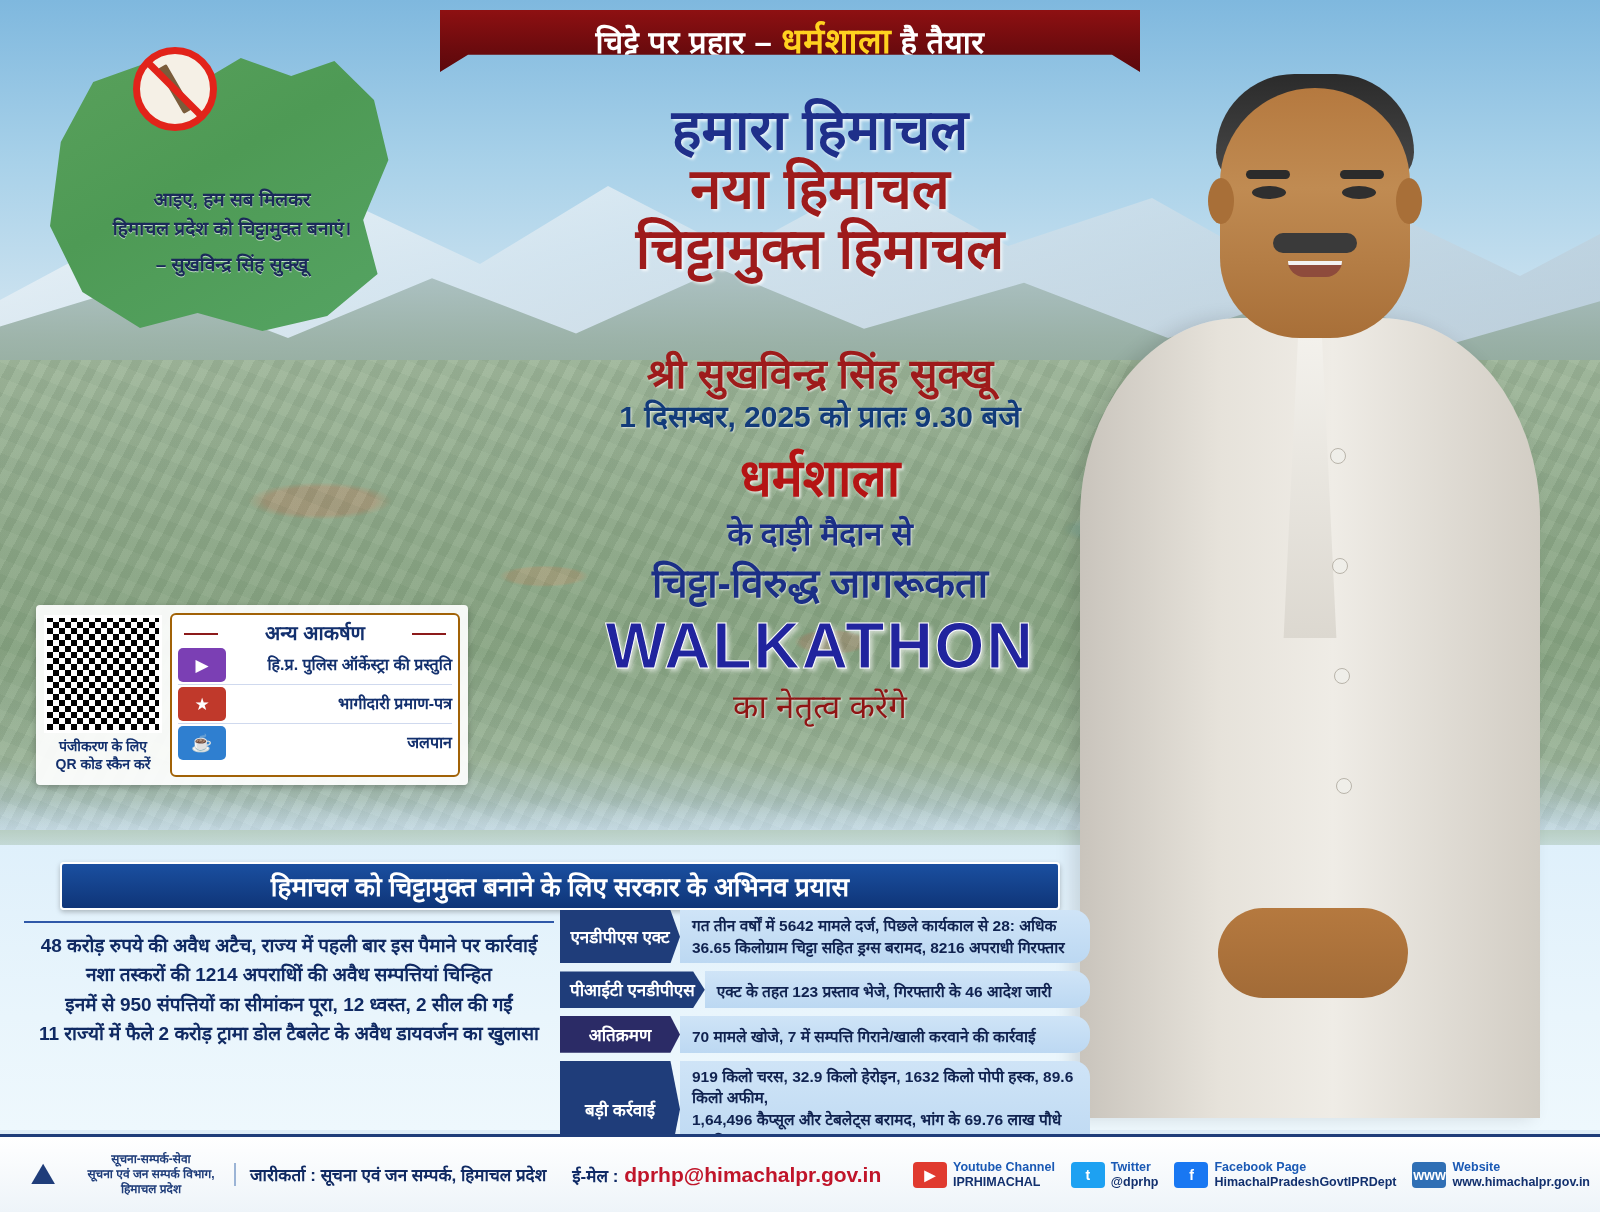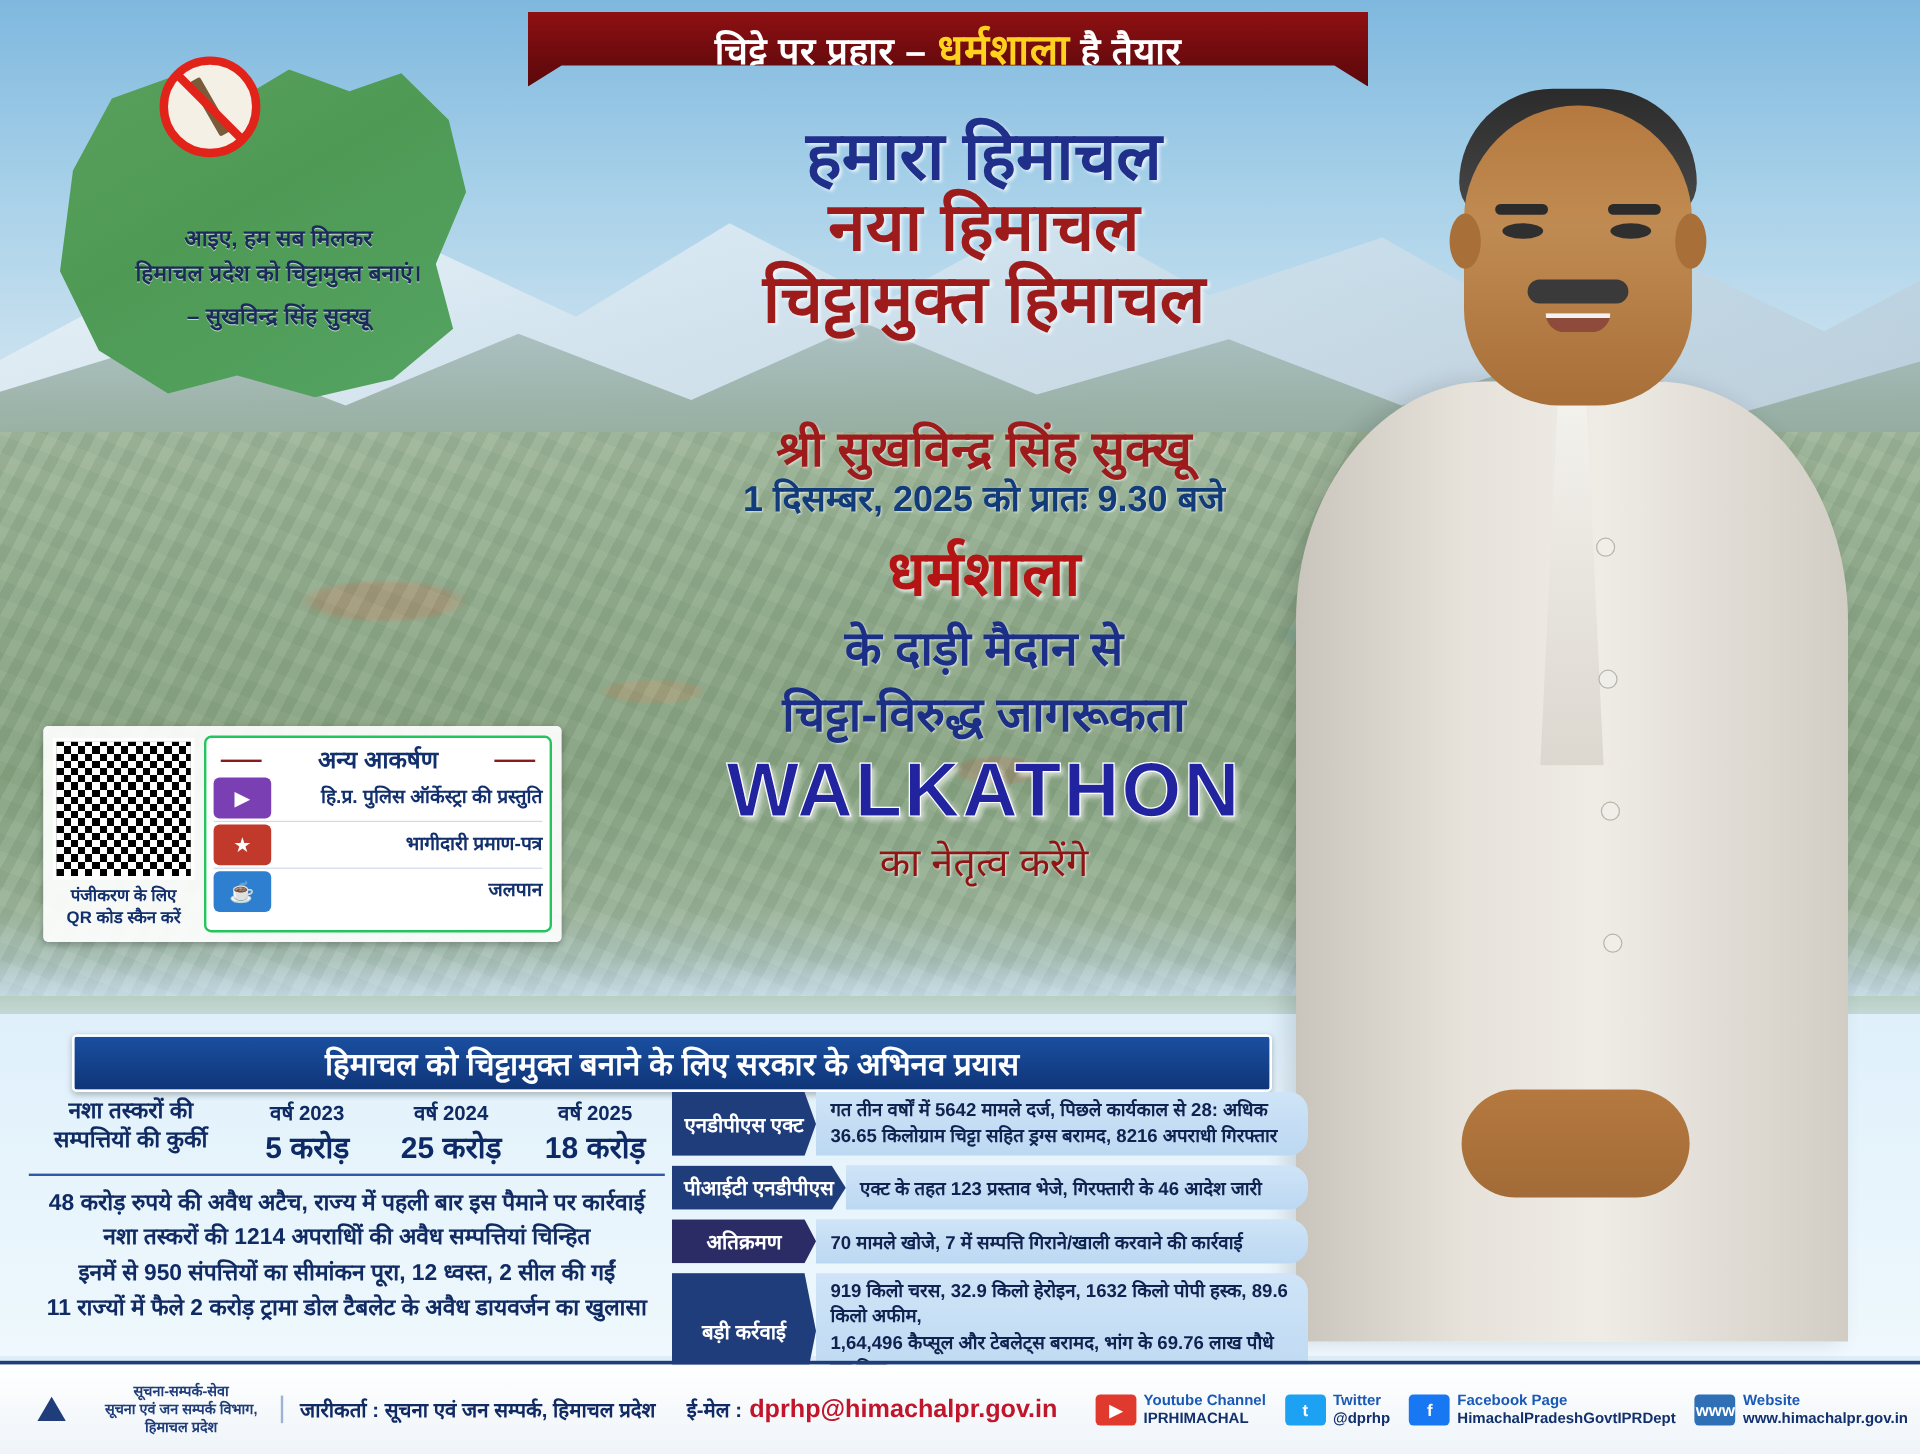--- a/index.html
+++ b/index.html
@@ -107,21 +107,21 @@
   
   .headline { position: absolute; left: 470px; top: 100px; width: 700px; text-align: center; }
   .h1 { font-size: 56px; font-weight: bold; color: #1f2f8a; line-height: 1.06; text-shadow: 2px 2px 3px rgba(255,255,255,.75); }
   .h1.red { color: #9e1b1b; }
 
   .subblock { position: absolute; left: 440px; top: 350px; width: 760px; text-align: center; }
   .s1 { font-size: 41px; font-weight: bold; color: #9e1b1b; line-height: 1.18; text-shadow: 1px 1px 2px rgba(255,255,255,.7); }
   .s2 { font-size: 31px; font-weight: bold; color: #123b7a; line-height: 1.25; text-shadow: 1px 1px 2px rgba(255,255,255,.7); }
   .s3 { font-size: 30px; font-weight: bold; color: #123b7a; line-height: 1.25; text-shadow: 1px 1px 2px rgba(255,255,255,.7); }
   .big-place { font-size: 52px; font-weight: bold; color: #b51414; margin-top: 4px; text-shadow: 2px 2px 3px rgba(255,255,255,.7); }
-  .mid-line { font-size: 40px; font-weight: bold; color: #1b2f86; text-shadow: 1px 1px 2px rgba(255,255,255,.7); text-align: center; }
+  .mid-line { font-size: 32px; font-weight: bold; color: #1b2f86; text-shadow: 1px 1px 2px rgba(255,255,255,.7); text-align: center; }
   .aware-line { font-size: 40px; font-weight: bold; color: #1b2f86; text-shadow: 1px 1px 2px rgba(255,255,255,.7); }
   .walkathon {
     font-size: 64px; font-weight: bold; color: #21249e; letter-spacing: 2px;
     -webkit-text-stroke: 1px #ffffff; text-shadow: 3px 3px 4px rgba(255,255,255,.6);
   }
   .lead-line { font-size: 33px; font-weight: normal; color: #8f1414; text-shadow: 1px 1px 2px rgba(255,255,255,.7); }
 
   
   .qrbox {
     position: absolute; left: 36px; top: 605px; width: 432px; height: 180px;
@@ -131,21 +131,21 @@
   }
   .qr {
     width: 118px; height: 118px; margin-top: 2px;
     background:
       repeating-linear-gradient(90deg, #000 0 6px, #fff 6px 12px),
       repeating-linear-gradient(0deg, #000 0 6px, #fff 6px 12px);
     background-blend-mode: difference;
     border: 3px solid #fff;
   }
   .qr-cap { font-size: 14px; color: #13306e; text-align: center; line-height: 1.3; font-weight: bold; margin-top: 4px; }
-  .attr { flex: 1; border: 2px solid #22c55e; border-radius: 6px; padding: 4px 6px; background: #fff; }
+  .attr { flex: 1; border: 2px solid #a16207; border-radius: 6px; padding: 4px 6px; background: #fff; }
   .attr-title { text-align: center; font-size: 20px; font-weight: bold; color: #13306e; position: relative; }
   .attr-title:before, .attr-title:after {
     content: ""; position: absolute; top: 50%; width: 34px; height: 2px; background: #8c1a1a;
   }
   .attr-title:before { left: 6px; }
   .attr-title:after { right: 6px; }
   .attr-row { display: flex; align-items: center; gap: 6px; border-bottom: 1px solid #cfd9ee; padding: 2px 0; }
   .attr-row:last-child { border-bottom: none; }
   .attr-ico { width: 48px; height: 34px; border-radius: 5px; display: flex; align-items: center; justify-content: center; font-size: 17px; color: #fff; }
   .ico-live { background: #7b3fb4; }
@@ -341,36 +341,20 @@
     <div class="cm-btn" style="left:294px;top:650px"></div>
     <div class="cm-btn" style="left:296px;top:760px"></div>
     <div class="cm-hands"></div>
   </div>
 
   <div class="stats-title">
     <span>हिमाचल को चिट्टामुक्त बनाने के लिए सरकार के अभिनव प्रयास</span>
   </div>
 
   <div class="left-stats">
-    <div class="kurki-row">
-      <div class="kurki-label" style="white-space:pre-line">नशा तस्करों की
-सम्पत्तियों की कुर्की</div>
-      <div class="yearcol">
-        <div class="yr">वर्ष 2023</div>
-        <div class="amt">5 करोड़</div>
-      </div>
-      <div class="yearcol">
-        <div class="yr">वर्ष 2024</div>
-        <div class="amt">25 करोड़</div>
-      </div>
-      <div class="yearcol">
-        <div class="yr">वर्ष 2025</div>
-        <div class="amt">18 करोड़</div>
-      </div>
-    </div>
     <div class="kurki-sep"></div>
     <div class="lline">48 करोड़ रुपये की अवैध अटैच, राज्य में पहली बार इस पैमाने पर कार्रवाई</div>
     <div class="lline">नशा तस्करों की 1214 अपराधिों की अवैध सम्पत्तियां चिन्हित</div>
     <div class="lline">इनमें से 950 संपत्तियों का सीमांकन पूरा, 12 ध्वस्त, 2 सील की गईं</div>
     <div class="lline">11 राज्यों में फैले 2 करोड़ ट्रामा डोल टैबलेट के अवैध डायवर्जन का खुलासा</div>
   </div>
 
   <div class="right-stats">
     <div class="rrow">
       <div class="rtag tag1">एनडीपीएस एक्ट</div>

